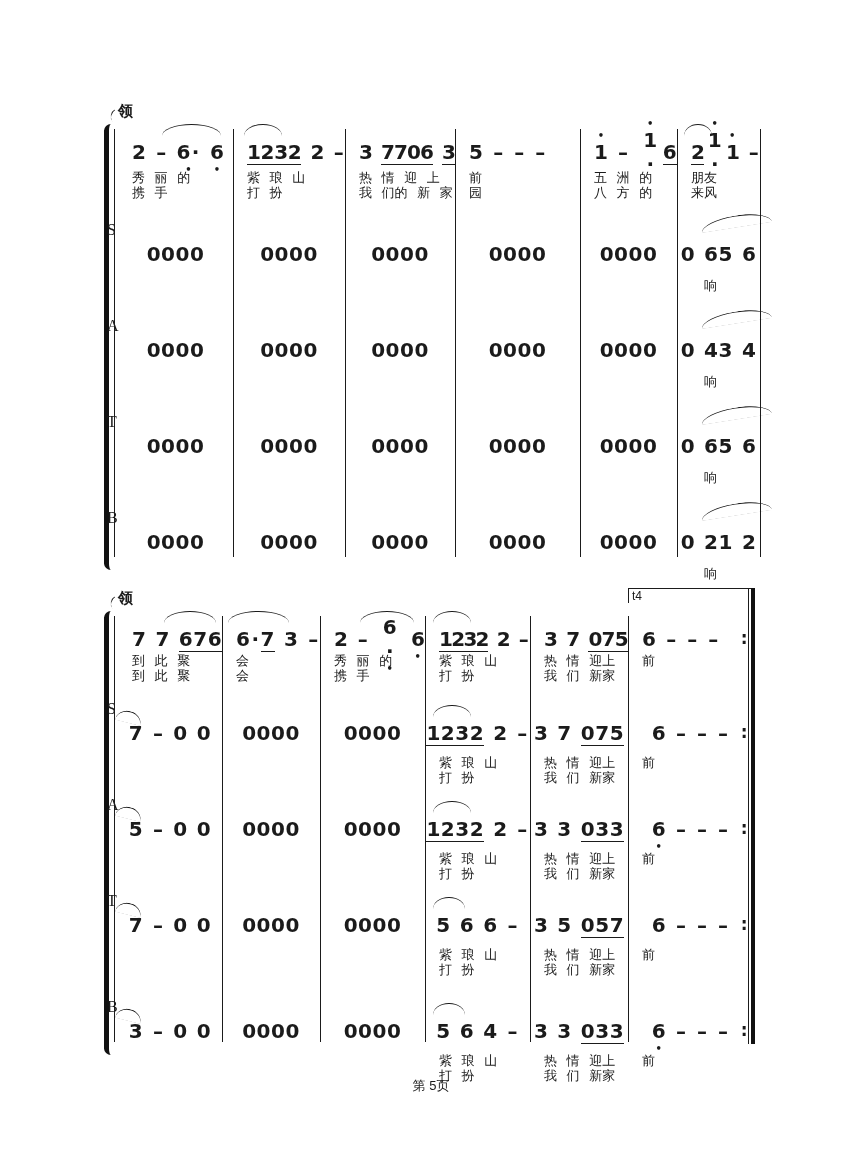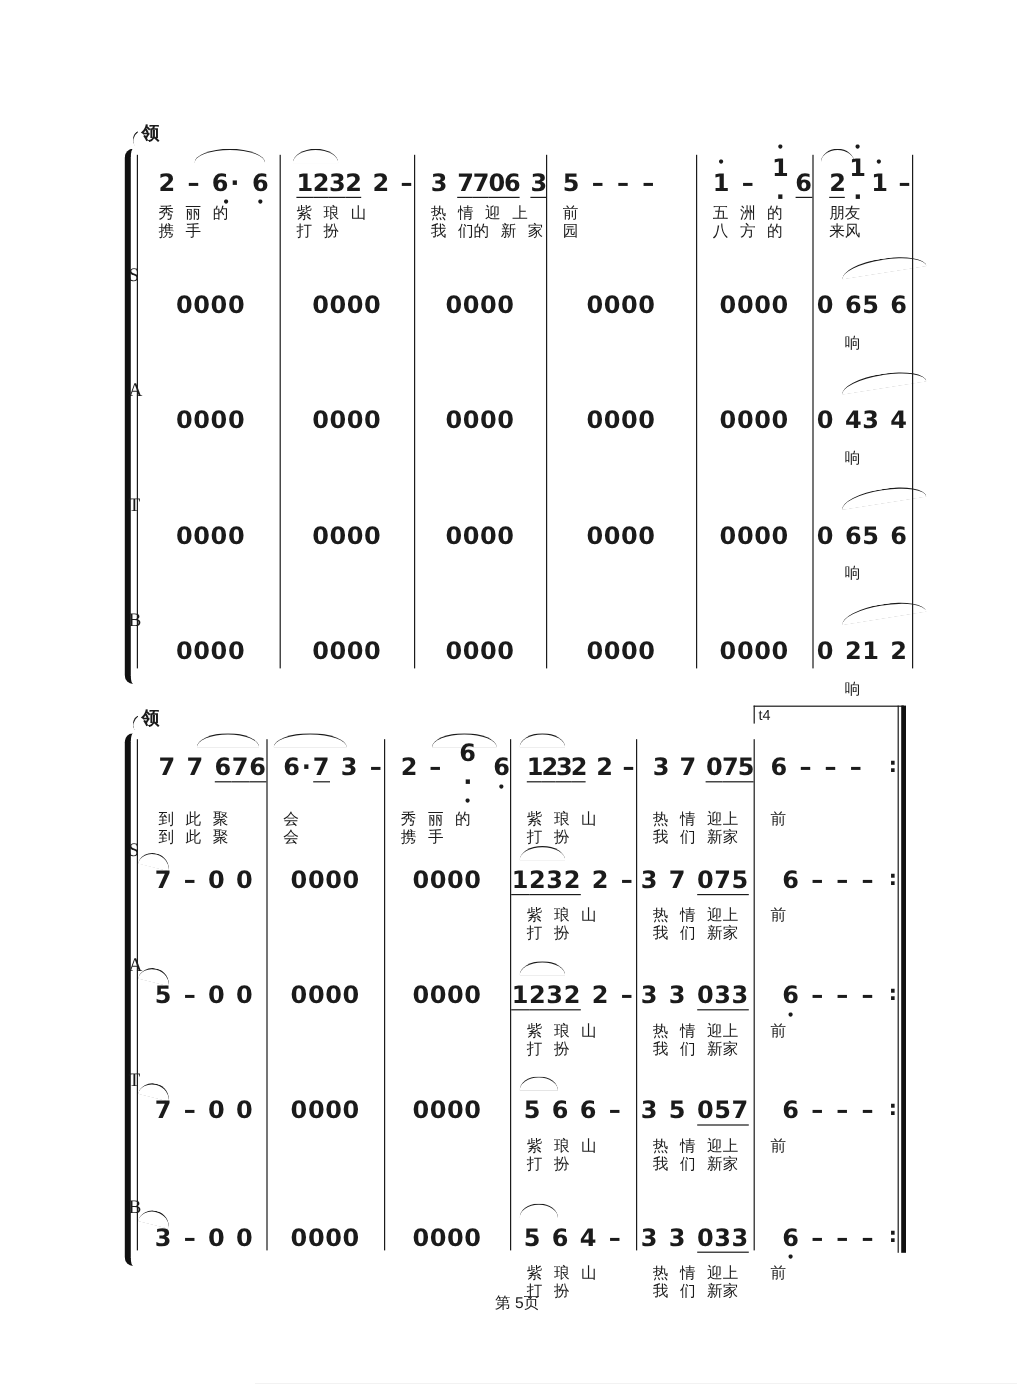--- a/index.html
+++ b/index.html
@@ -393,21 +393,21 @@
             <span class="tok">6</span>
             <span class="gap"></span>
             <span class="tok dash">–</span>
             <span class="gap"></span>
             <span class="tok dash">–</span>
             <span class="gap"></span>
             <span class="tok dash">–</span>
             <span class="rep">:</span>
           </div>
         </div>
-        <div class="lyrline" style="top: 66px;">
+        <div class="lyrline" style="top: 44px;">
           <div class="lcell" style="width: 104px;"><div>到 此 聚</div><div>到 此 聚</div></div>
           <div class="lcell" style="width: 98px;"><div>会</div><div>会</div></div>
           <div class="lcell" style="width: 105px;"><div>秀 丽 的</div><div>携 手</div></div>
           <div class="lcell" style="width: 105px;"><div>紫 琅 山</div><div>打 扮</div></div>
           <div class="lcell" style="width: 98px;"><div>热 情 迎上</div><div>我 们 新家</div></div>
           <div class="lcell" style="width: 125px;"><div>前</div></div>
         </div>
         <span class="plabel" style="top: 90px;">S</span>
         <div class="notesline" style="top: 106px;">
           <div class="cell center" style="width: 104px;">

